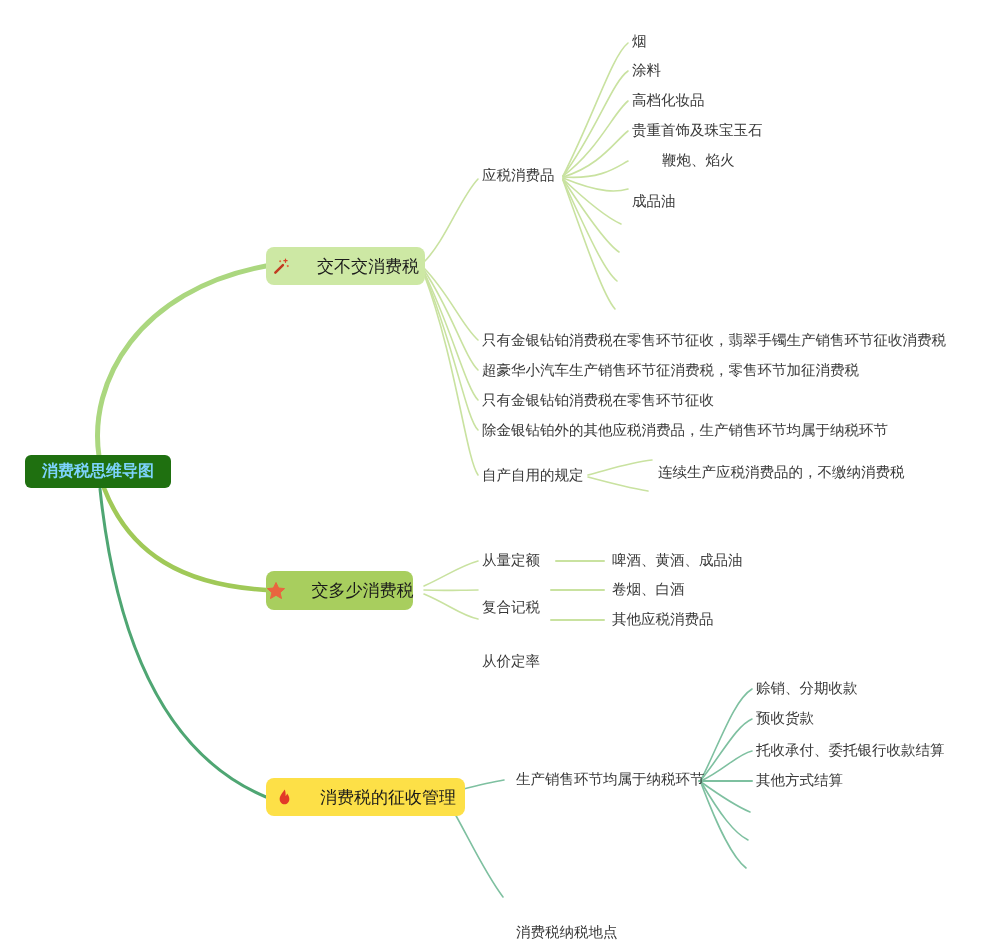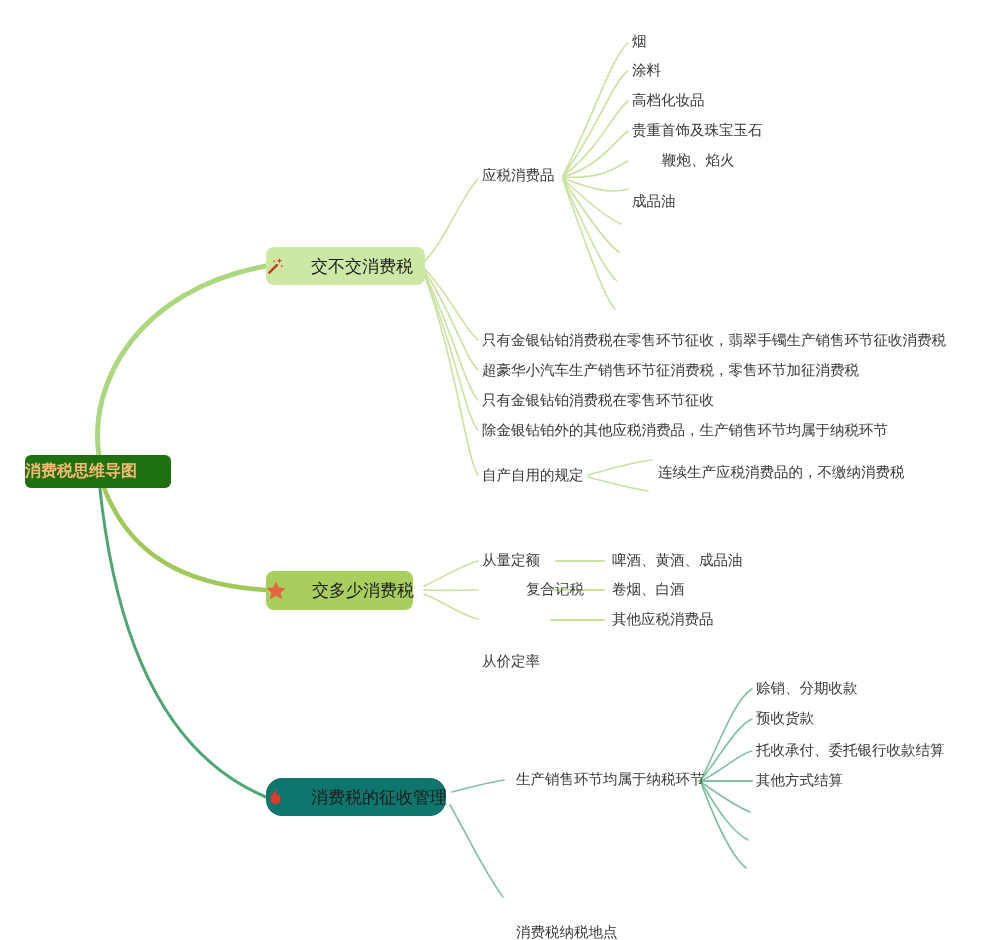--- a/index.html
+++ b/index.html
@@ -2,31 +2,31 @@
 <html><head>
 <meta charset="utf-8">
 <style>
   html,body{margin:0;padding:0;background:#ffffff;}
   .canvas{
     position:relative;width:1007px;height:940px;background:#ffffff;
     font-family:"Liberation Sans","DejaVu Sans",sans-serif;overflow:hidden;
   }
   .links{position:absolute;left:0;top:0;pointer-events:none;}
   .node{
-    position:absolute;display:flex;align-items:center;
+    position:absolute;display:flex;align-items:center;justify-content:center;
     border-radius:8px;box-sizing:border-box;white-space:nowrap;gap:20px;
   }
   .node .nlabel{color:#1a1a1a;}
   .root-node{
     left:25px;top:455px;width:146px;height:33px;background:#1F7010;border-radius:6px;
   }
-  .root-node .nlabel{font-size:16px;font-weight:bold;color:#fdba74;}
+  .root-node .nlabel{font-size:16px;font-weight:bold;color:#7dd3fc;}
   .b1-node{left:266px;top:247px;width:159px;height:38px;background:#CDE8A4;}
   .b2-node{left:266px;top:571px;width:147px;height:39px;background:#A8CE5E;}
-  .b3-node{left:266px;top:778px;width:180px;height:38px;background:#0f766e;border-radius:16px;}
+  .b3-node{left:266px;top:778px;width:199px;height:38px;background:#fde047;}
   .b1-node .nlabel,.b2-node .nlabel,.b3-node .nlabel{font-size:17px;font-weight:500;}
   .nicon{display:inline-flex;margin-right:6px;flex:0 0 auto;}
   .leaf{
     position:absolute;transform:translateY(-50%);white-space:nowrap;
     font-size:14.5px;color:#383838;line-height:1.2;
   }
 </style>
 </head>
 <body>
 
@@ -128,21 +128,21 @@
 
   <div class="leaf" style="left:482px;top:341px;">只有金银钻铂消费税在零售环节征收，翡翠手镯生产销售环节征收消费税</div>
   <div class="leaf" style="left:482px;top:371px;">超豪华小汽车生产销售环节征消费税，零售环节加征消费税</div>
   <div class="leaf" style="left:482px;top:401px;">只有金银钻铂消费税在零售环节征收</div>
   <div class="leaf" style="left:482px;top:431px;">除金银钻铂外的其他应税消费品，生产销售环节均属于纳税环节</div>
 
   <div class="leaf" style="left:482px;top:476px;">自产自用的规定</div>
   <div class="leaf" style="left:658px;top:473px;">连续生产应税消费品的，不缴纳消费税</div>
 
   <div class="leaf" style="left:482px;top:561px;">从量定额</div>
-  <div class="leaf" style="left:482px;top:590px;margin-left:44px;">复合记税</div>
+  <div class="leaf" style="left:482px;top:608px;">复合记税</div>
   <div class="leaf" style="left:482px;top:620px;margin-top:42px;">从价定率</div>
   <div class="leaf" style="left:612px;top:561px;">啤酒、黄酒、成品油</div>
   <div class="leaf" style="left:612px;top:590px;">卷烟、白酒</div>
   <div class="leaf" style="left:612px;top:620px;">其他应税消费品</div>
 
   <div class="leaf" style="left:516px;top:780px;">生产销售环节均属于纳税环节</div>
   <div class="leaf" style="left:756px;top:689px;">赊销、分期收款</div>
   <div class="leaf" style="left:756px;top:719px;">预收货款</div>
   <div class="leaf" style="left:756px;top:751px;">托收承付、委托银行收款结算</div>
   <div class="leaf" style="left:756px;top:781px;">其他方式结算</div>

